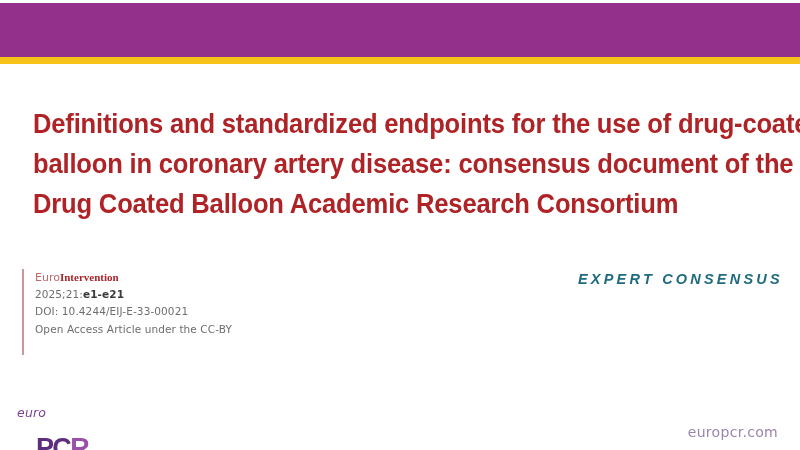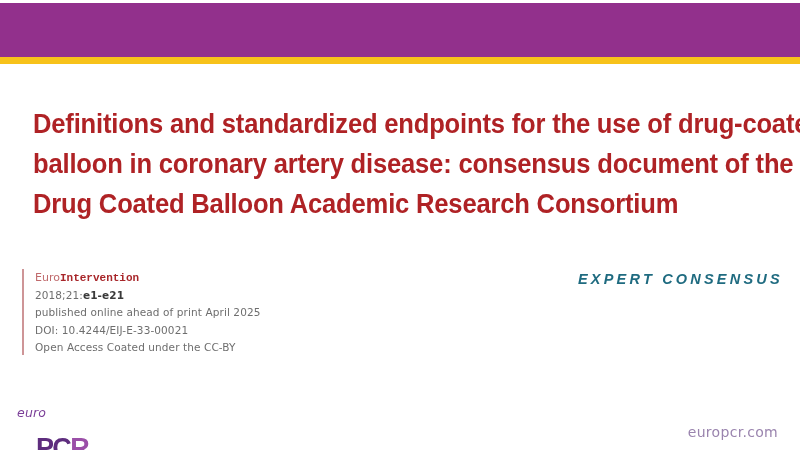--- a/index.html
+++ b/index.html
@@ -82,21 +82,21 @@
     line-height: 17.2px;
     white-space: nowrap;
   }
   .journal-euro {
     color: #C06A6C;
     font-family: "DejaVu Sans", sans-serif;
     font-weight: normal;
   }
   .journal-intervention {
     color: #A8262A;
-    font-family: Liberation Mono, monospace;
+    font-family: Liberation Serif, serif;
     font-weight: bold;
     text-align: center;
   }
   .meta-vol-light {
     color: #6E6E6E;
   }
   .meta-vol-bold {
     color: #3A3A3A;
     font-weight: bold;
   }
@@ -170,25 +170,24 @@
     <div class="title-line">Definitions and standardized endpoints for the use of drug-coated</div>
     <div class="title-line">balloon in coronary artery disease: consensus document of the</div>
     <div class="title-line">Drug Coated Balloon Academic Research Consortium</div>
   </div>
 
   <div class="meta-block">
     <div class="meta-journal">
       <span class="journal-euro">Euro</span><span class="journal-intervention">Intervention</span>
     </div>
     <div class="meta-line">
-      <span class="meta-vol-light">2018;21:</span><span class="meta-vol-bold">e1-e21</span>
+      <span class="meta-vol-light">2025;21:</span><span class="meta-vol-bold">e1-e21</span>
     </div>
-    <div class="meta-line">published online ahead of print April 2025</div>
     <div class="meta-line">DOI: 10.4244/EIJ-E-33-00021</div>
-    <div class="meta-line">Open Access Coated under the CC-BY</div>
+    <div class="meta-line">Open Access Article under the CC-BY</div>
   </div>
 
   <div class="expert-consensus">EXPERT CONSENSUS</div>
 
   <div class="logo">
     <div class="logo-euro">euro</div>
     <div class="logo-pcr">
       <span class="logo-p">P</span><span class="logo-c">C</span><span class="logo-r">R</span>
     </div>
   </div>

